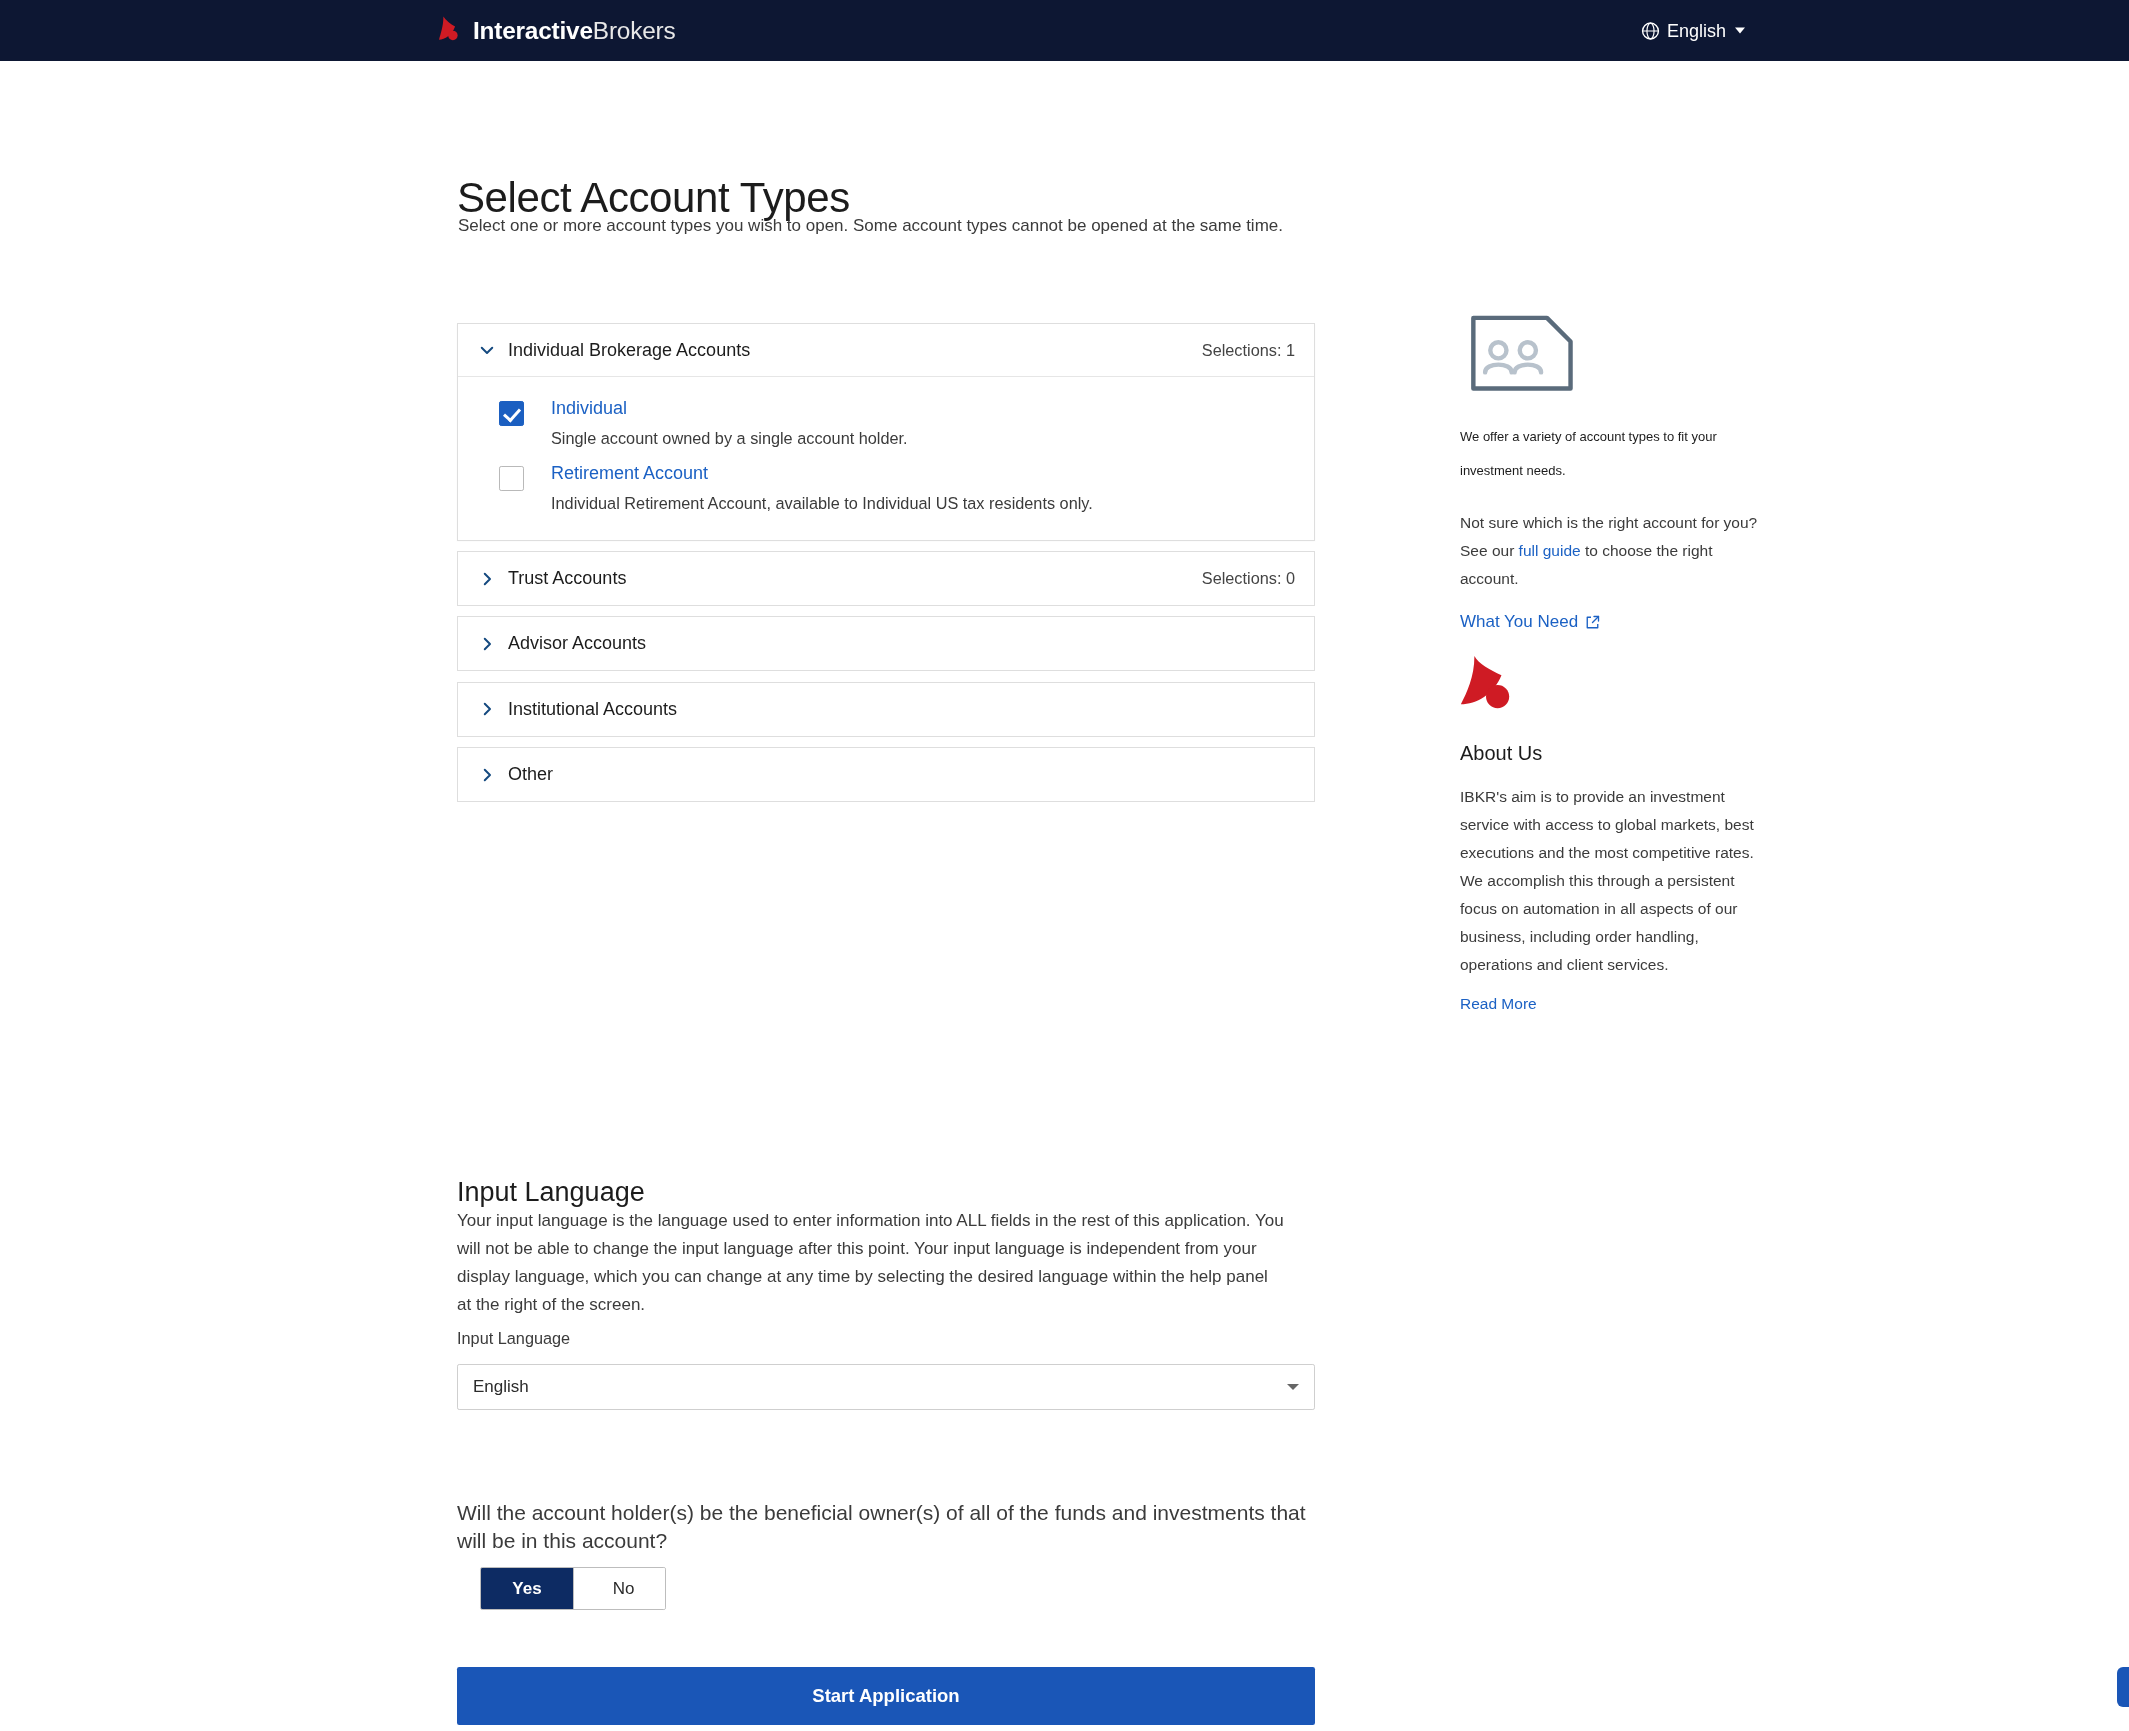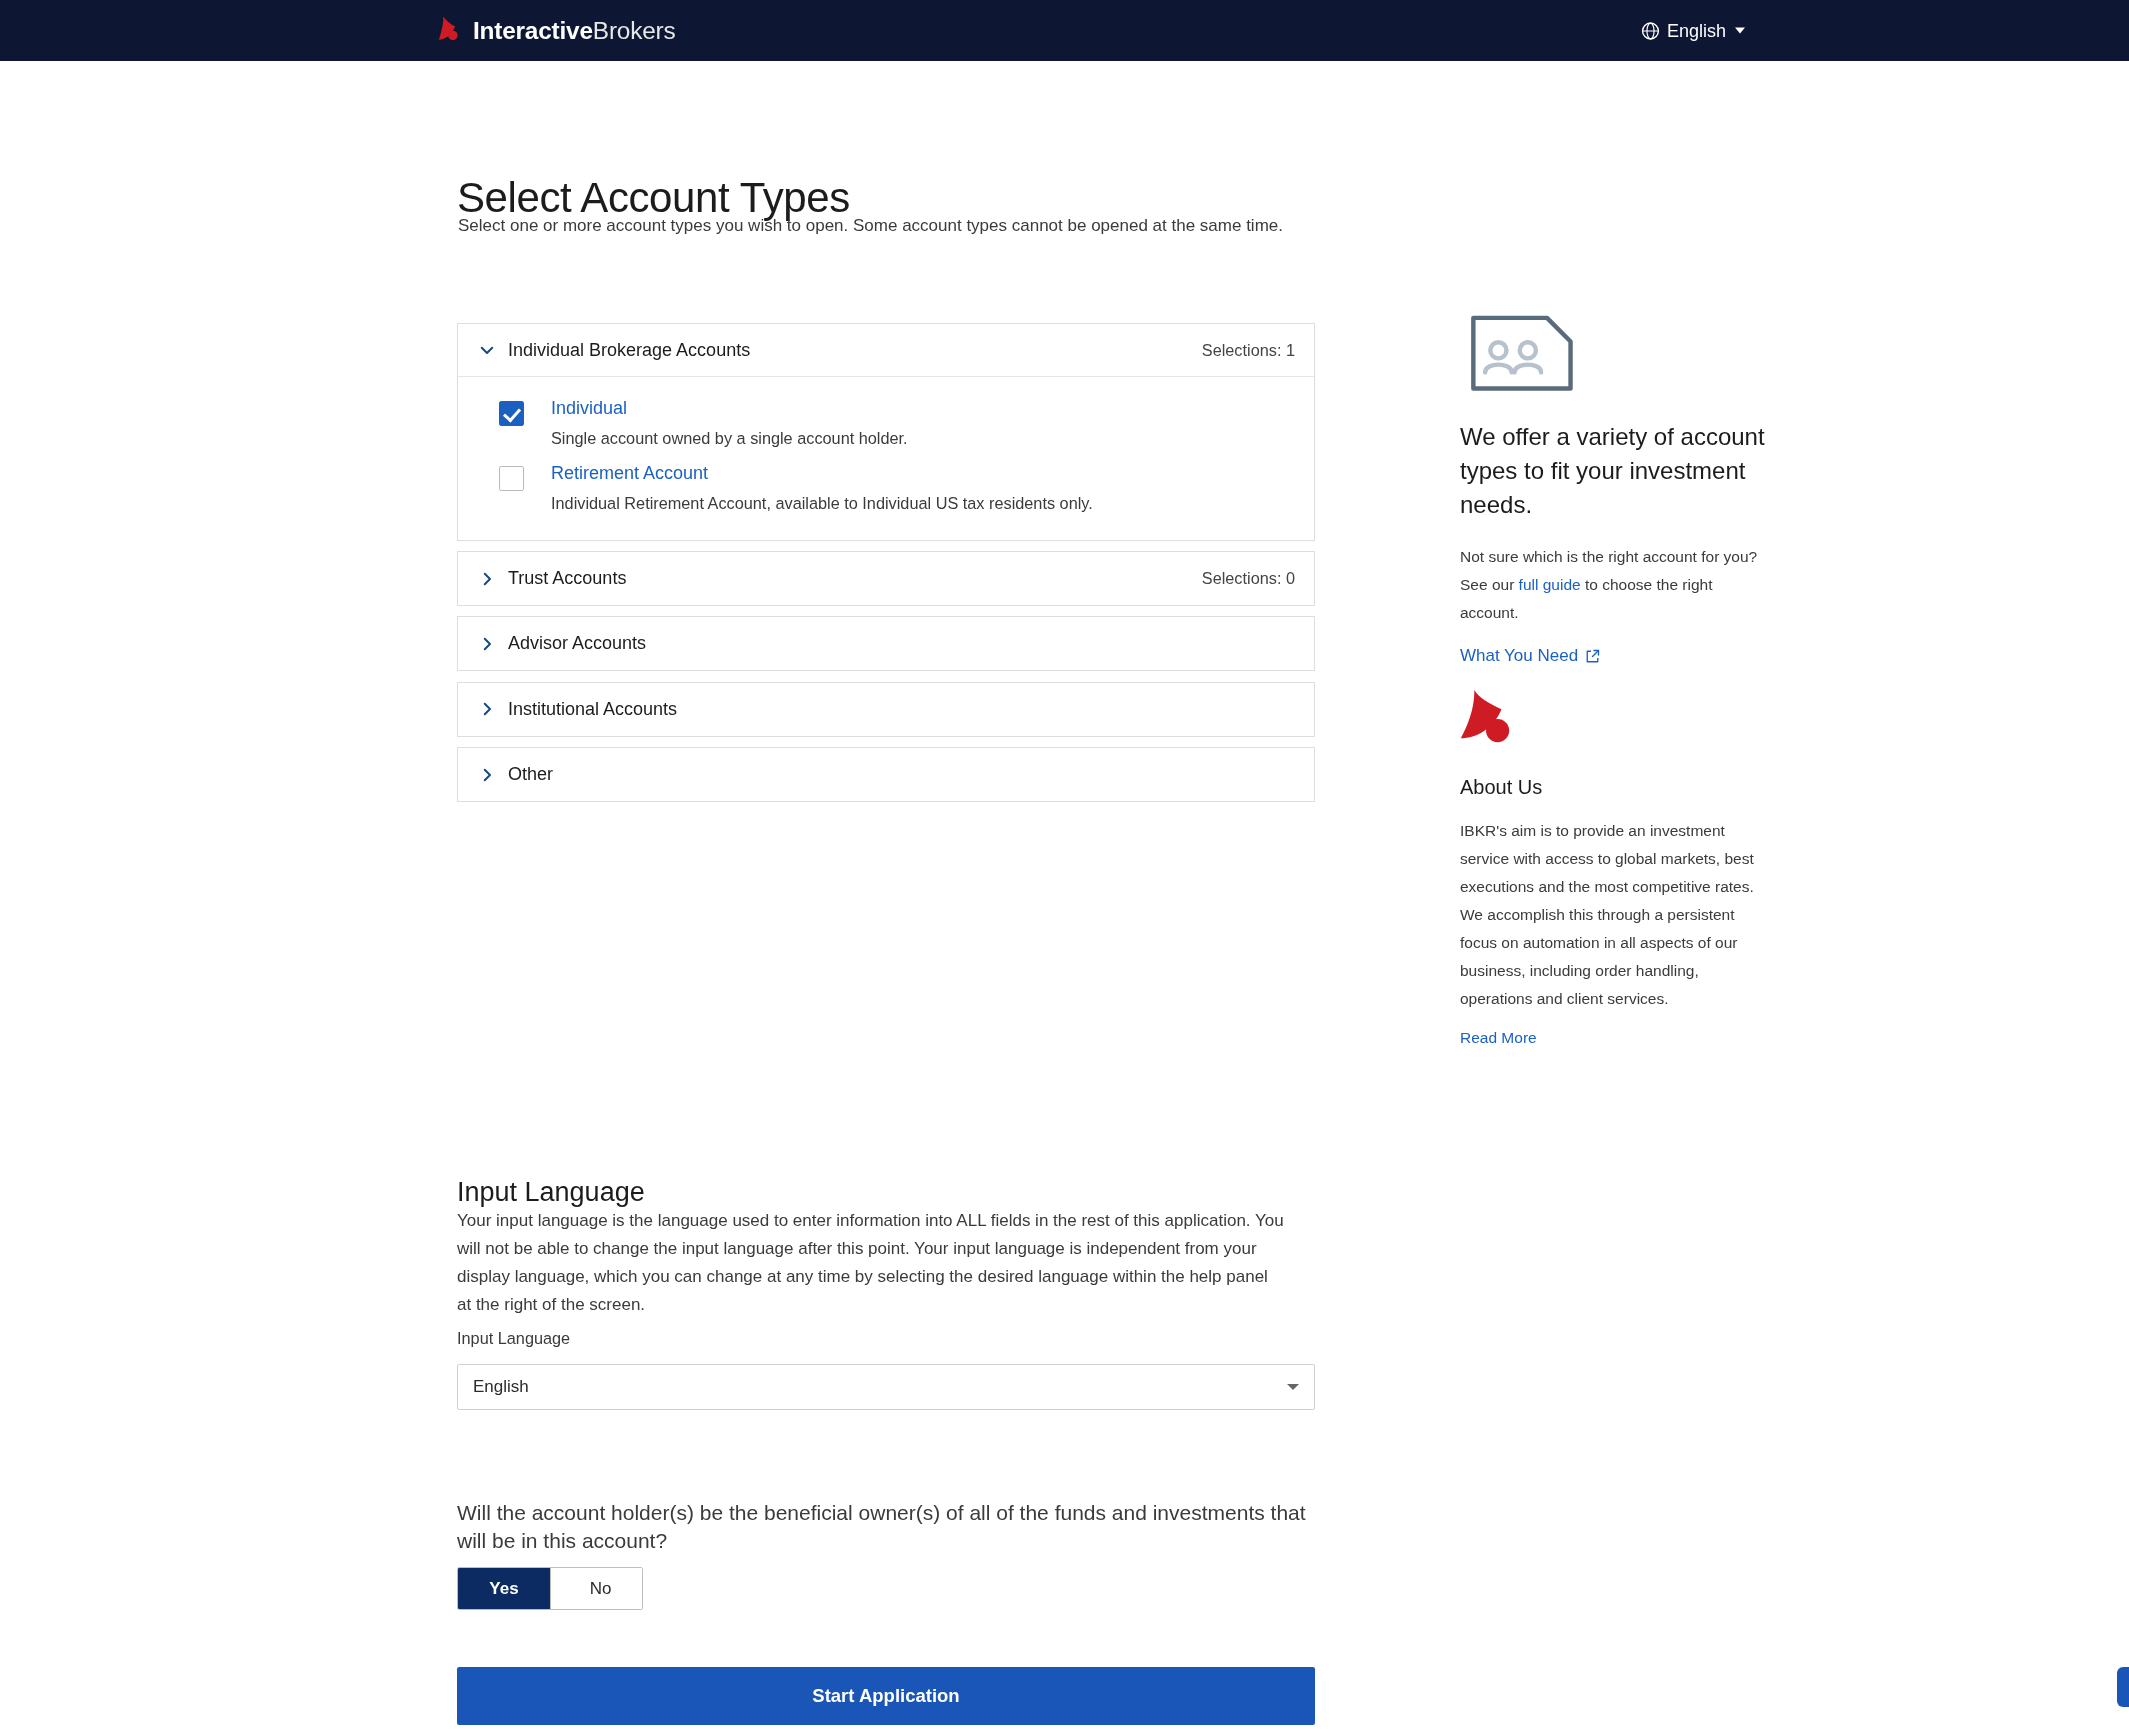--- a/index.html
+++ b/index.html
@@ -219,21 +219,21 @@
     position: absolute;
     left: 457px;
     top: 1438px;
     width: 861px;
     font-size: 21px;
     line-height: 28px;
     color: #3b3b3b;
   }
   .toggle-group {
     position: absolute;
-    left: 457px;
+    left: 480px;
     top: 1506px;
     display: flex;
     border: 0.7px solid #bdbdbd;
     border-radius: 2.2px;
     overflow: hidden;
   }
   .tgl {
     width: 92px; height: 41px;
     display: flex; align-items: center; justify-content: center;
     font-size: 17px;
@@ -268,21 +268,21 @@
 
   
   .rail {
     position: absolute;
     left: 1460px;
     top: 251px;
     width: 311px;
   }
   .rail-illustration { width: 118px; height: 81px; margin-bottom: 27px; }
   .rail-heading {
-    font-size: 24px;
+    font-size: 13px;
     line-height: 34px;
     color: #1c1c1c;
     margin-bottom: 21px;
   }
   .rail-para {
     font-size: 15.5px;
     line-height: 28px;
     color: #3b3b3b;
   }
   .rail-para a { color: #1b61c4; text-decoration: none; }

